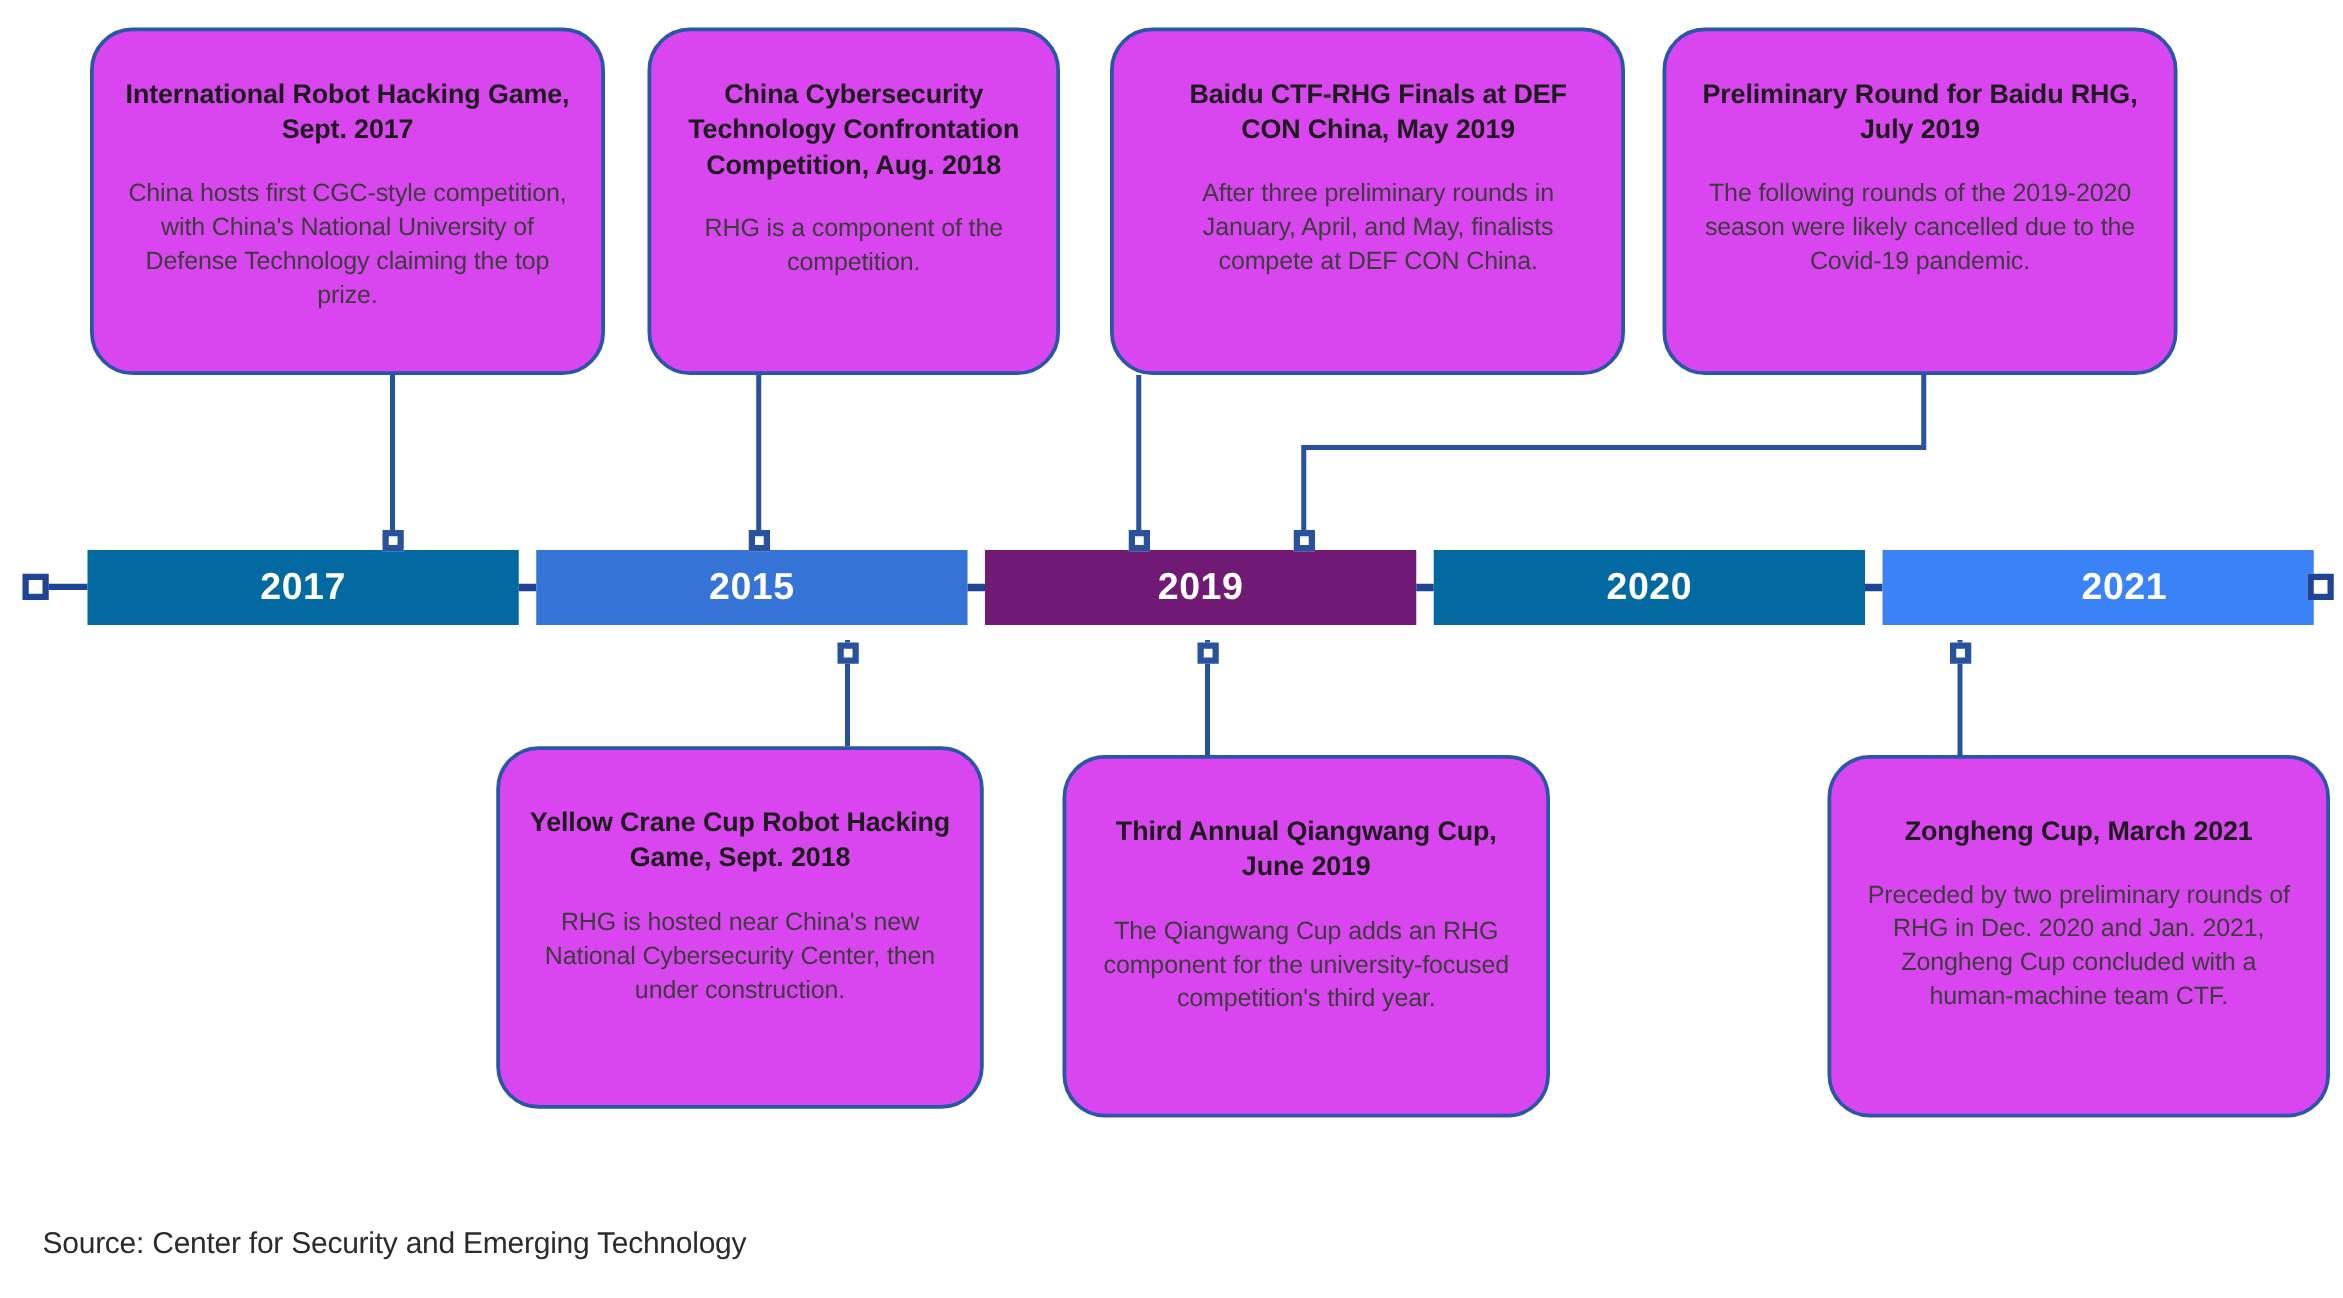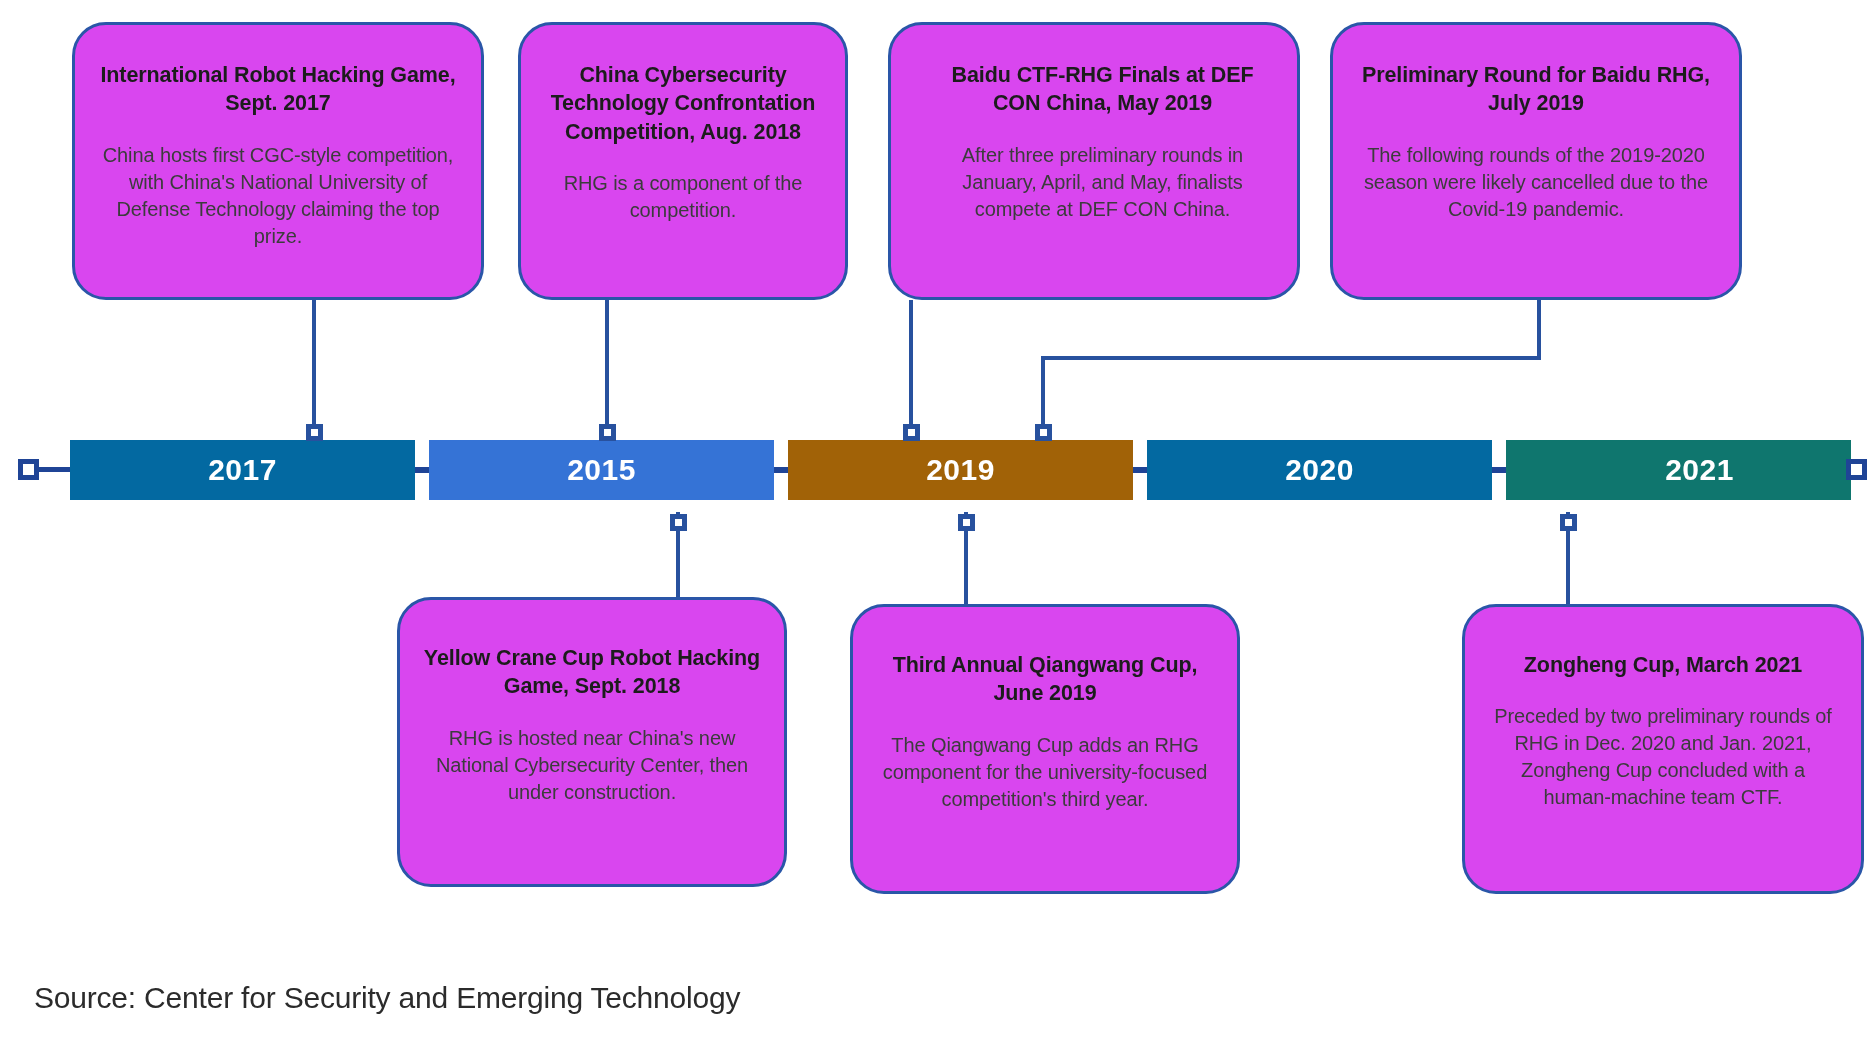--- a/index.html
+++ b/index.html
@@ -122,21 +122,21 @@
     box-sizing: border-box;
     border: 5px solid #28519e;
     background: #ffffff;
   }
 
   
   #source {
     position: absolute;
     left: 34px;
     top: 981px;
-    font-size: 30px;
+    font-size: 24px;
     color: #2b2b2b;
     letter-spacing: -0.2px;
   }
 </style>
 </head>
 <body>
 
 <div id="canvas">
 
   <svg id="connectors" viewBox="0 0 1874 1038" xmlns="http://www.w3.org/2000/svg">
@@ -184,31 +184,31 @@
     <div class="seg" style="left:70px; width:345px; background:#0369a1;">
       <span>2017</span>
     </div>
     <div class="seg-link" style="left:415px;"></div>
 
     <div class="seg" style="left:429px; width:345px; background:#3573d6;">
       <span>2015</span>
     </div>
     <div class="seg-link" style="left:774px;"></div>
 
-    <div class="seg" style="left:788px; width:345px; background:#a16207;">
+    <div class="seg" style="left:788px; width:345px; background:#701a75;">
       <span>2019</span>
     </div>
     <div class="seg-link" style="left:1133px;"></div>
 
     <div class="seg" style="left:1147px; width:345px; background:#0369a1;">
       <span>2020</span>
     </div>
     <div class="seg-link" style="left:1492px;"></div>
 
-    <div class="seg" style="left:1506px; width:345px; background:#0f766e;padding-left:42px;">
+    <div class="seg" style="left:1506px; width:345px; background:#3b82f6;padding-left:42px;">
       <span>2021</span>
     </div>
 
     <div class="endcap-line" style="left:1851px; width:0px;"></div>
   </div>
 
   <svg style="position:absolute; left:0; top:0; width:1874px; height:1038px; pointer-events:none;" viewBox="0 0 1874 1038">
     <line x1="1851" y1="469" x2="1862" y2="469" stroke="#1f4496" stroke-width="5"></line>
   </svg>
   <div class="endcap-box" style="left:1846px; top:459px;"></div>

